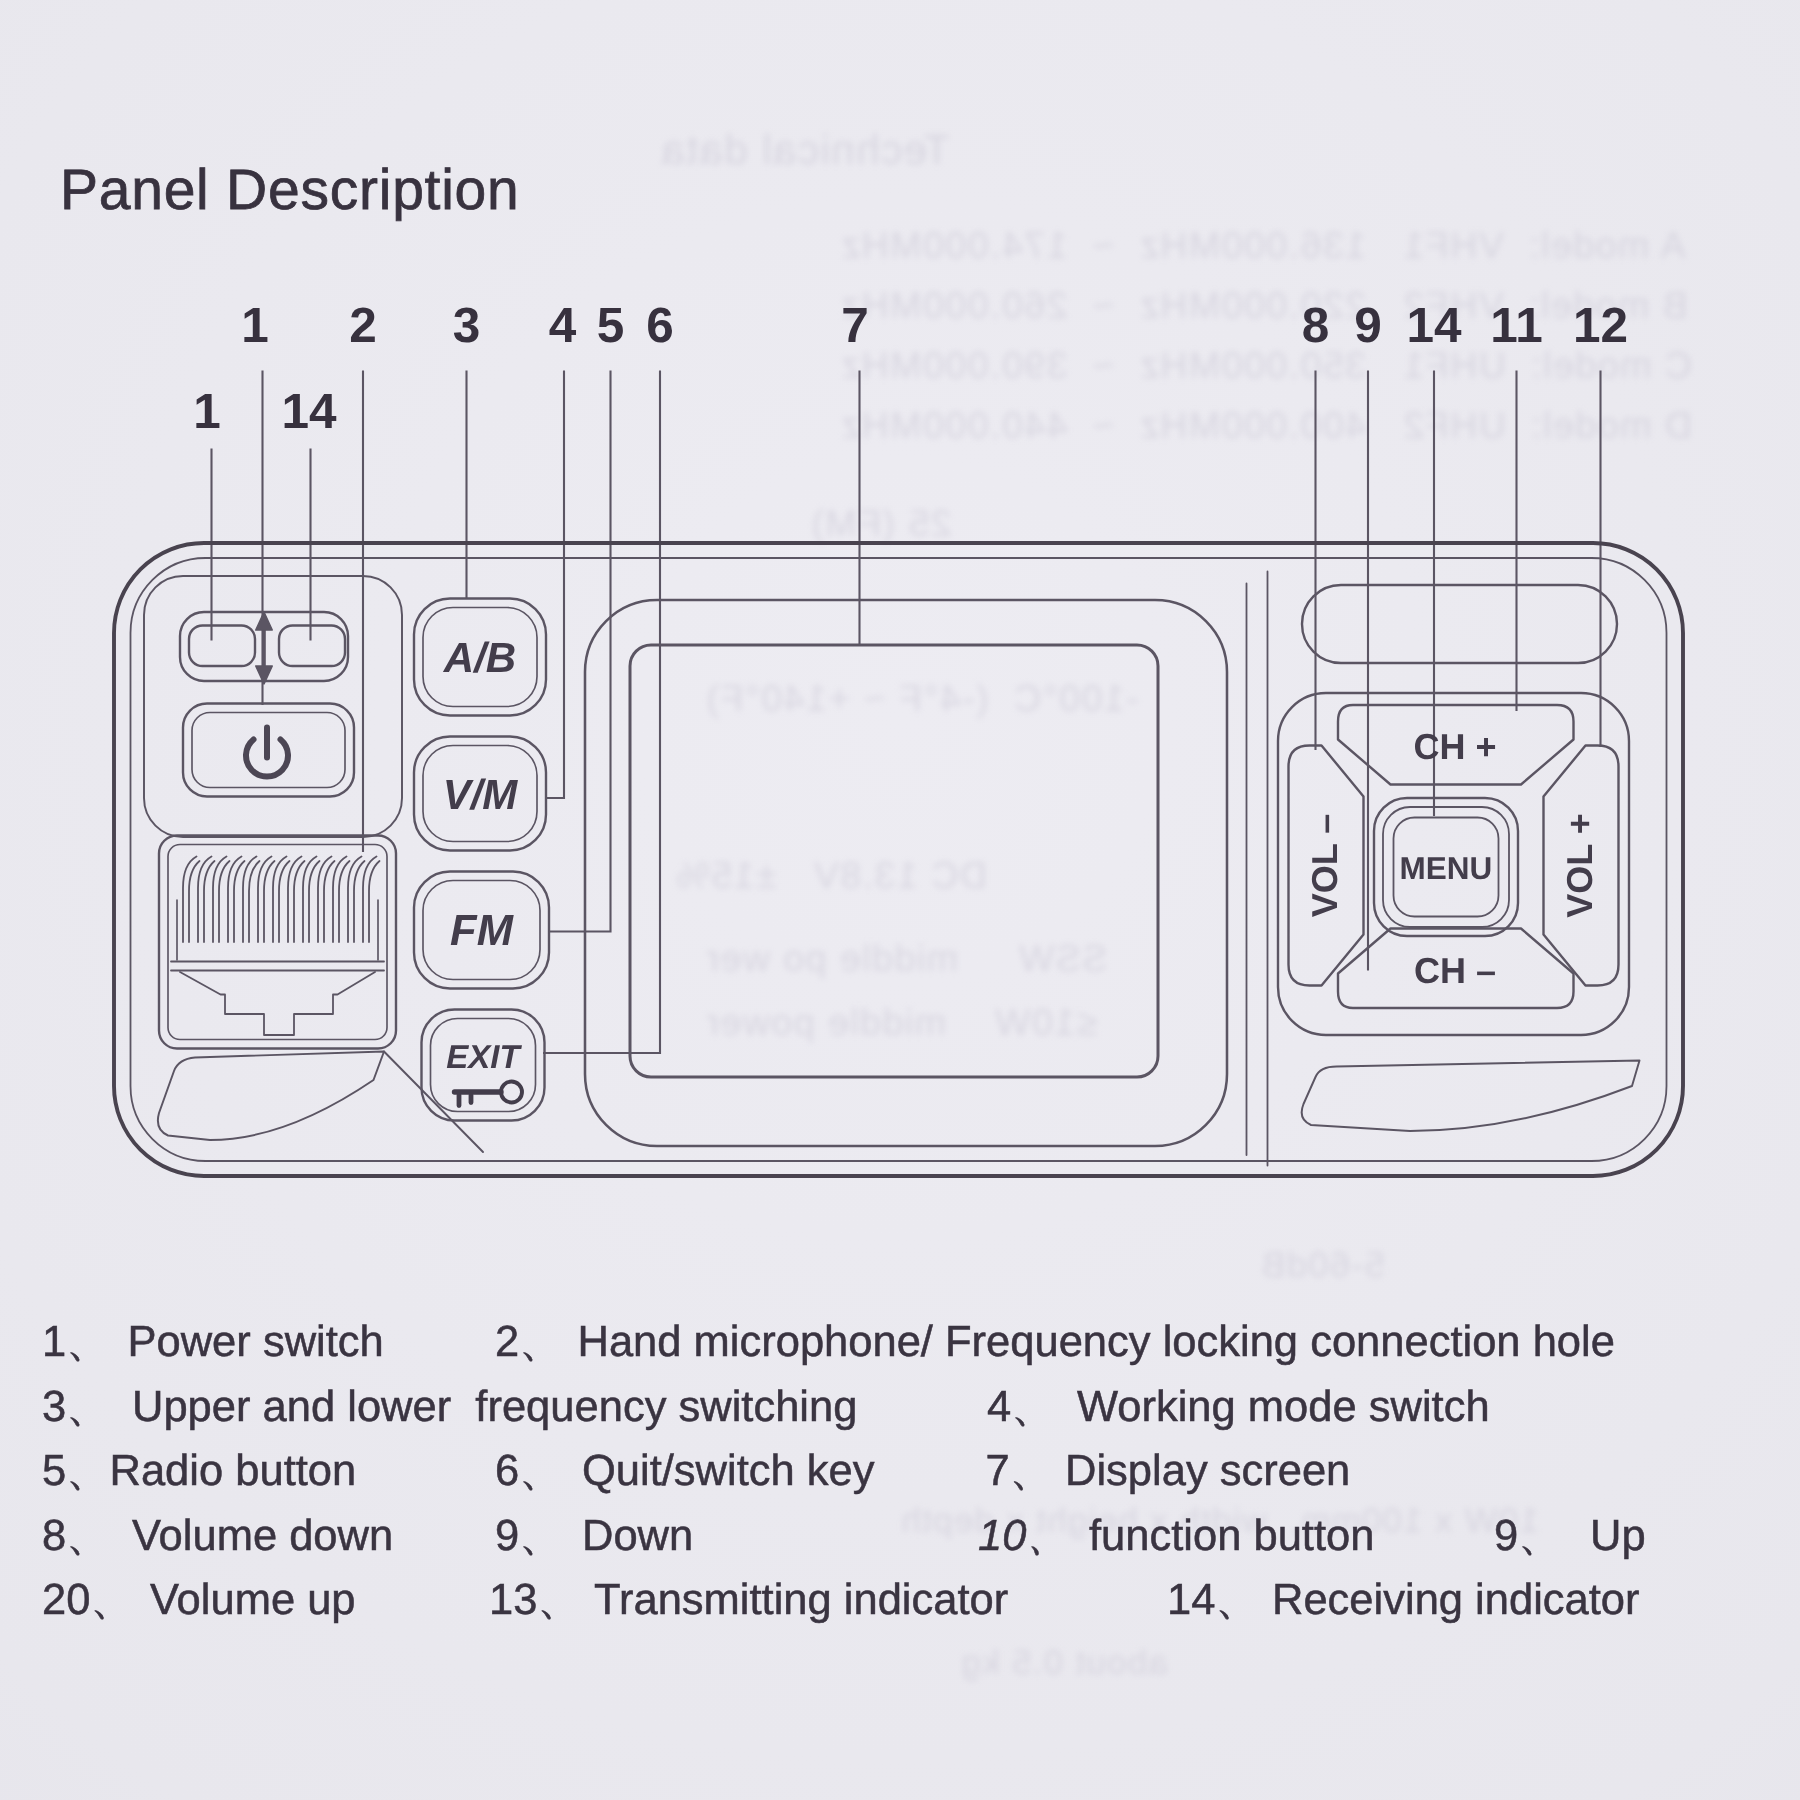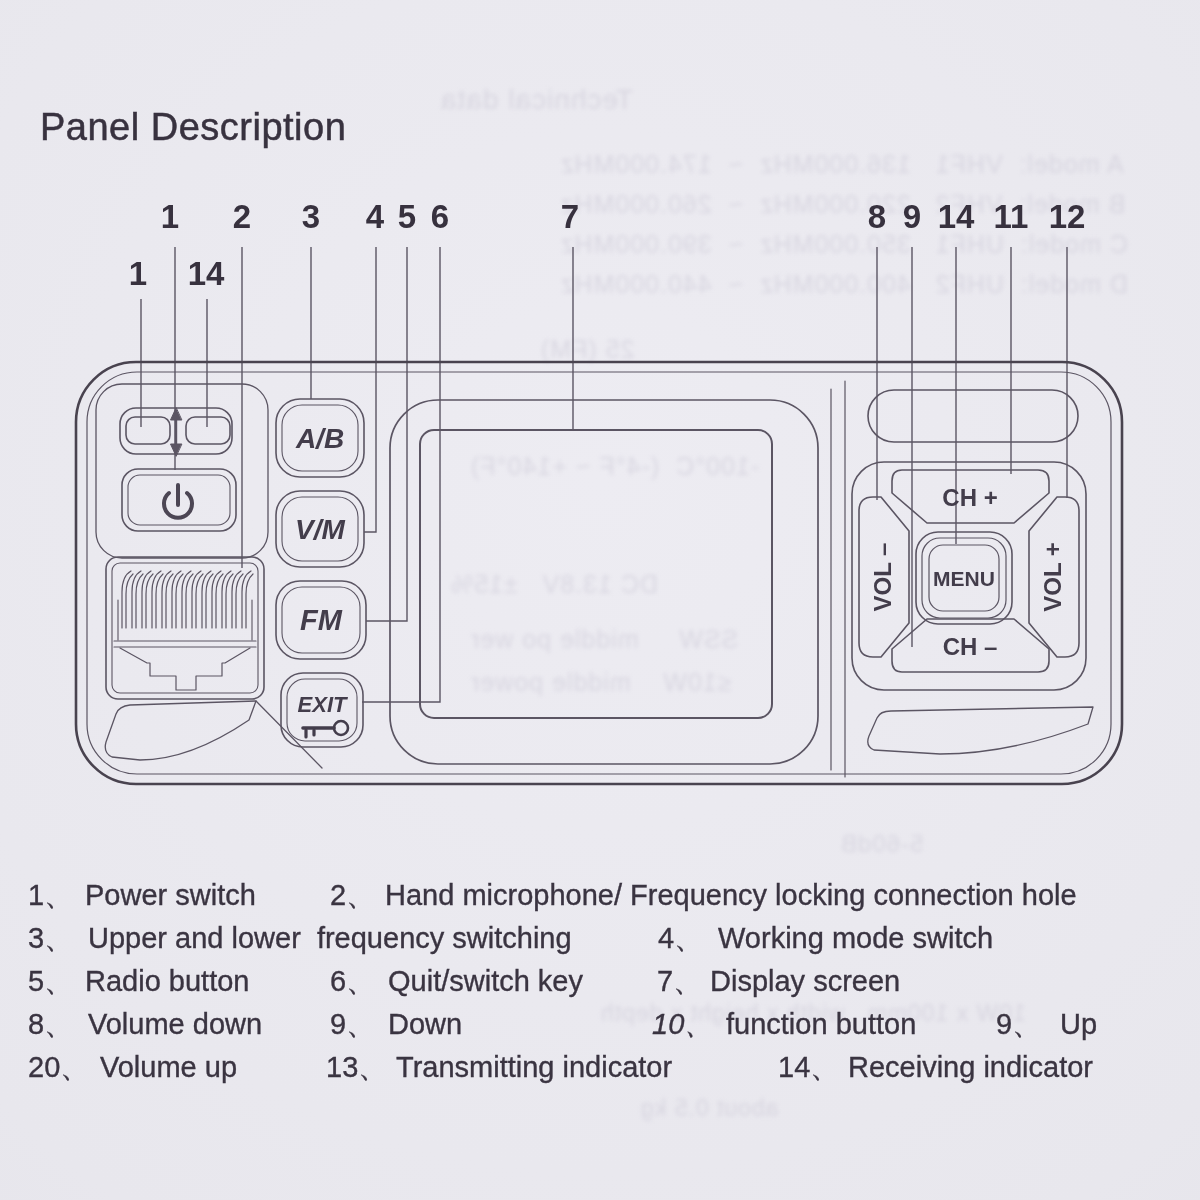--- a/index.html
+++ b/index.html
@@ -173,21 +173,21 @@
 <div id="legend">
     <span class="legend-num" style="left: 28px; top: 878px;">1、</span>
     <span class="legend-label" style="left: 85px; top: 878px;">Power switch</span>
     <span class="legend-num" style="left: 330px; top: 878px;">2、</span>
     <span class="legend-label" style="left: 385px; top: 878px;">Hand microphone/ Frequency locking connection hole</span>
     <span class="legend-num" style="left: 28px; top: 921px;">3、</span>
     <span class="legend-label" style="left: 88px; top: 921px;">Upper and lower  frequency switching</span>
     <span class="legend-num" style="left: 658px; top: 921px;">4、</span>
     <span class="legend-label" style="left: 718px; top: 921px;">Working mode switch</span>
     <span class="legend-num" style="left: 28px; top: 964px;">5、</span>
-    <span class="legend-label" style="left: 85px; top: 964px;">Radio button</span>
+    <span class="legend-label" style="left: 73px; top: 964px;">Radio button</span>
     <span class="legend-num" style="left: 330px; top: 964px;">6、</span>
     <span class="legend-label" style="left: 388px; top: 964px;">Quit/switch key</span>
     <span class="legend-num" style="left: 657px; top: 964px;">7、</span>
     <span class="legend-label" style="left: 710px; top: 964px;">Display screen</span>
     <span class="legend-num" style="left: 28px; top: 1007px;">8、</span>
     <span class="legend-label" style="left: 88px; top: 1007px;">Volume down</span>
     <span class="legend-num" style="left: 330px; top: 1007px;">9、</span>
     <span class="legend-label" style="left: 388px; top: 1007px;">Down</span>
     <span class="legend-num" style="left: 652px; top: 1007px; font-style: italic;">10、</span>
     <span class="legend-label" style="left: 726px; top: 1007px;">function button</span>

